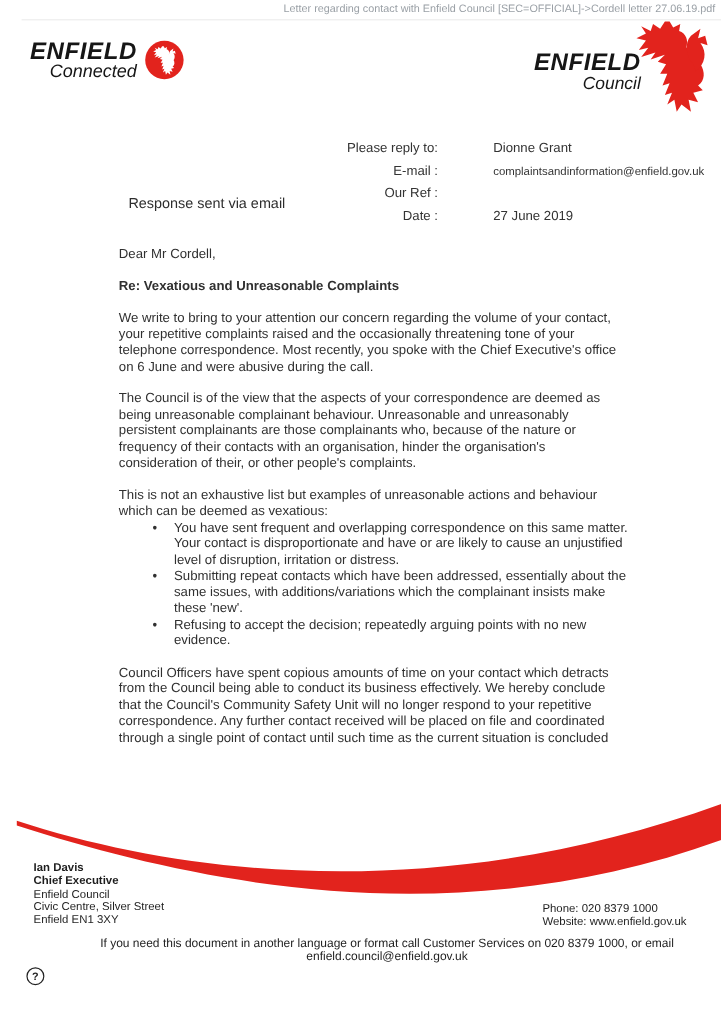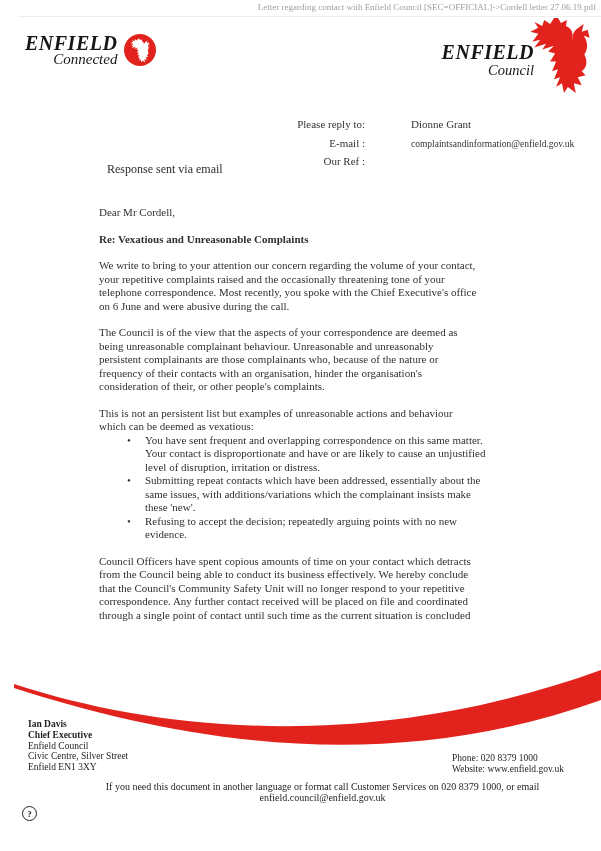--- a/index.html
+++ b/index.html
@@ -3,21 +3,21 @@
 <meta charset="utf-8">
 <style>
   :root{
     --brand-red:#e2231d;
     --text:#333333;
     --title-gray:#9aa0a6;
   }
   html,body{margin:0;padding:0;background:#fff;}
   .page{
     position:relative;width:601px;height:851px;background:#ffffff;overflow:hidden;
-    font-family:Liberation Serif, serif;color:var(--text);
+    font-family:Liberation Sans, sans-serif;color:var(--text);
   }
   
   .doc-title{position:absolute;top:2px;right:5px;font-size:9px;color:var(--title-gray);}
   .top-rule{position:absolute;top:16px;left:18px;right:0;height:1px;background:#ededed;}
   
   .logo-left{position:absolute;left:25px;top:33px;display:flex;align-items:center;gap:7px;}
   .logo-left .lname{font-style:italic;font-weight:bold;font-size:20px;letter-spacing:.5px;color:#161616;line-height:1;}
   .logo-left .lsub{font-style:italic;font-size:15px;color:#161616;text-align:right;margin-top:-1px;line-height:1;}
   .badge{width:32px;height:32px;border-radius:50%;background:var(--brand-red);display:flex;align-items:center;justify-content:center;}
   .badge svg{width:20px;height:25px;color:#ffffff;}
@@ -95,37 +95,41 @@
       <span class="meta-value">Dionne Grant</span>
     </div>
     <div class="meta-row">
       <span class="meta-label">E-mail :</span>
       <span class="meta-value small">complaintsandinformation@enfield.gov.uk</span>
     </div>
     <div class="meta-row">
       <span class="meta-label">Our Ref :</span>
       <span class="meta-value"></span>
     </div>
+    <div class="meta-row">
+      <span class="meta-label">Date :</span>
+      <span class="meta-value">27 June 2019</span>
+    </div>
   </div>
 
   <div class="response-note">Response sent via email</div>
 
   <div class="body">
     <p class="salutation">Dear Mr Cordell,</p>
     <p class="subject">Re: Vexatious and Unreasonable Complaints</p>
     <p class="para">We write to bring to your attention our concern regarding the volume of your contact,
 your repetitive complaints raised and the occasionally threatening tone of your
 telephone correspondence. Most recently, you spoke with the Chief Executive's office
 on 6 June and were abusive during the call.</p>
     <p class="para">The Council is of the view that the aspects of your correspondence are deemed as
 being unreasonable complainant behaviour. Unreasonable and unreasonably
 persistent complainants are those complainants who, because of the nature or
 frequency of their contacts with an organisation, hinder the organisation's
 consideration of their, or other people's complaints.</p>
-    <p class="para" style="margin-bottom:0">This is not an persistent list but examples of unreasonable actions and behaviour
+    <p class="para" style="margin-bottom:0">This is not an exhaustive list but examples of unreasonable actions and behaviour
 which can be deemed as vexatious:</p>
     <ul>
       <li>You have sent frequent and overlapping correspondence on this same matter.
 Your contact is disproportionate and have or are likely to cause an unjustified
 level of disruption, irritation or distress.</li>
       <li>Submitting repeat contacts which have been addressed, essentially about the
 same issues, with additions/variations which the complainant insists make
 these 'new'.</li>
       <li>Refusing to accept the decision; repeatedly arguing points with no new
 evidence.</li>

